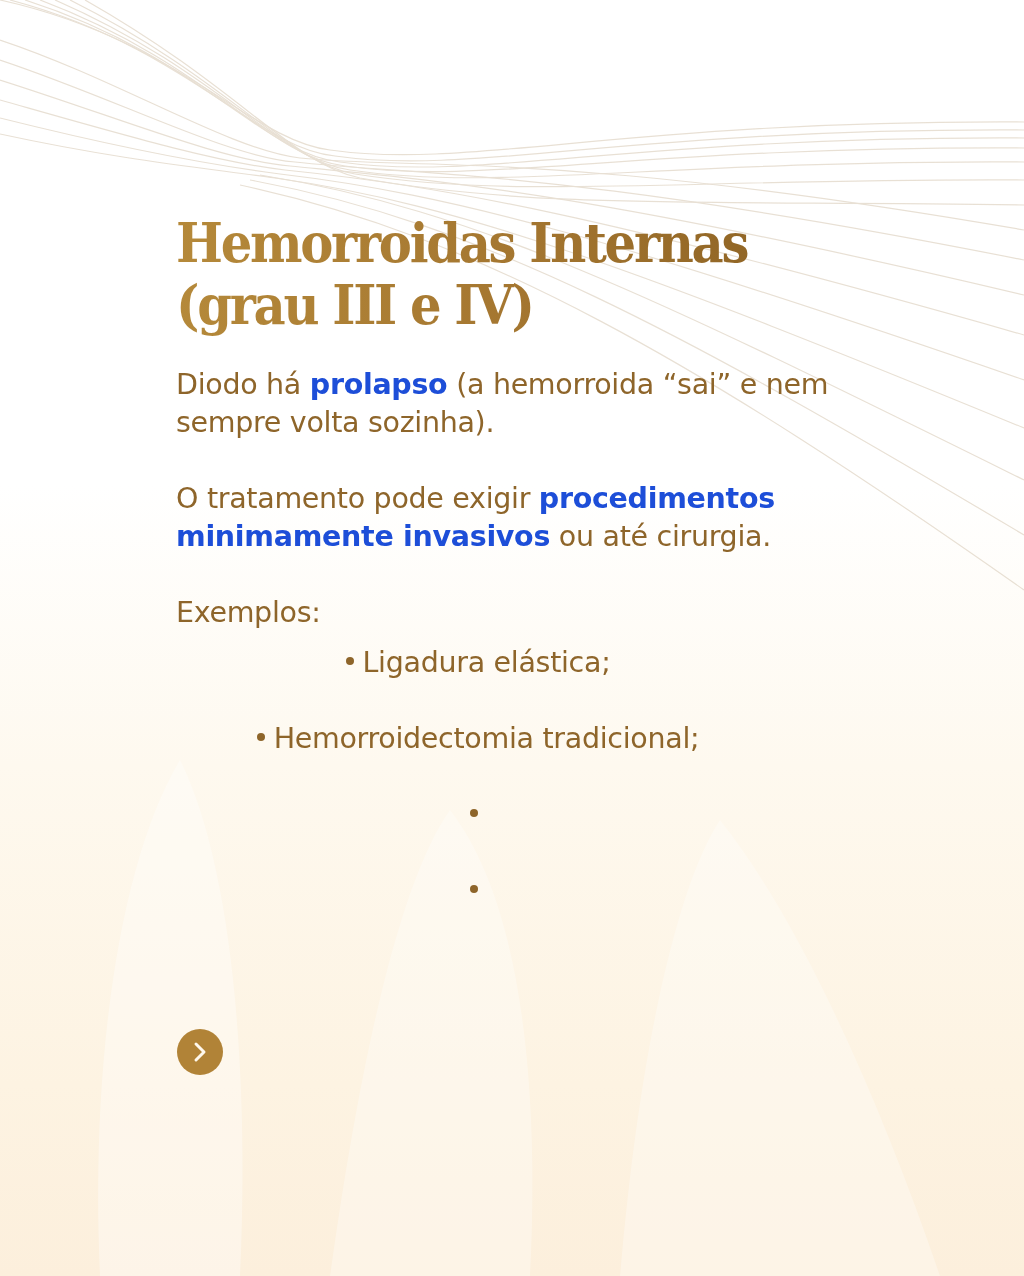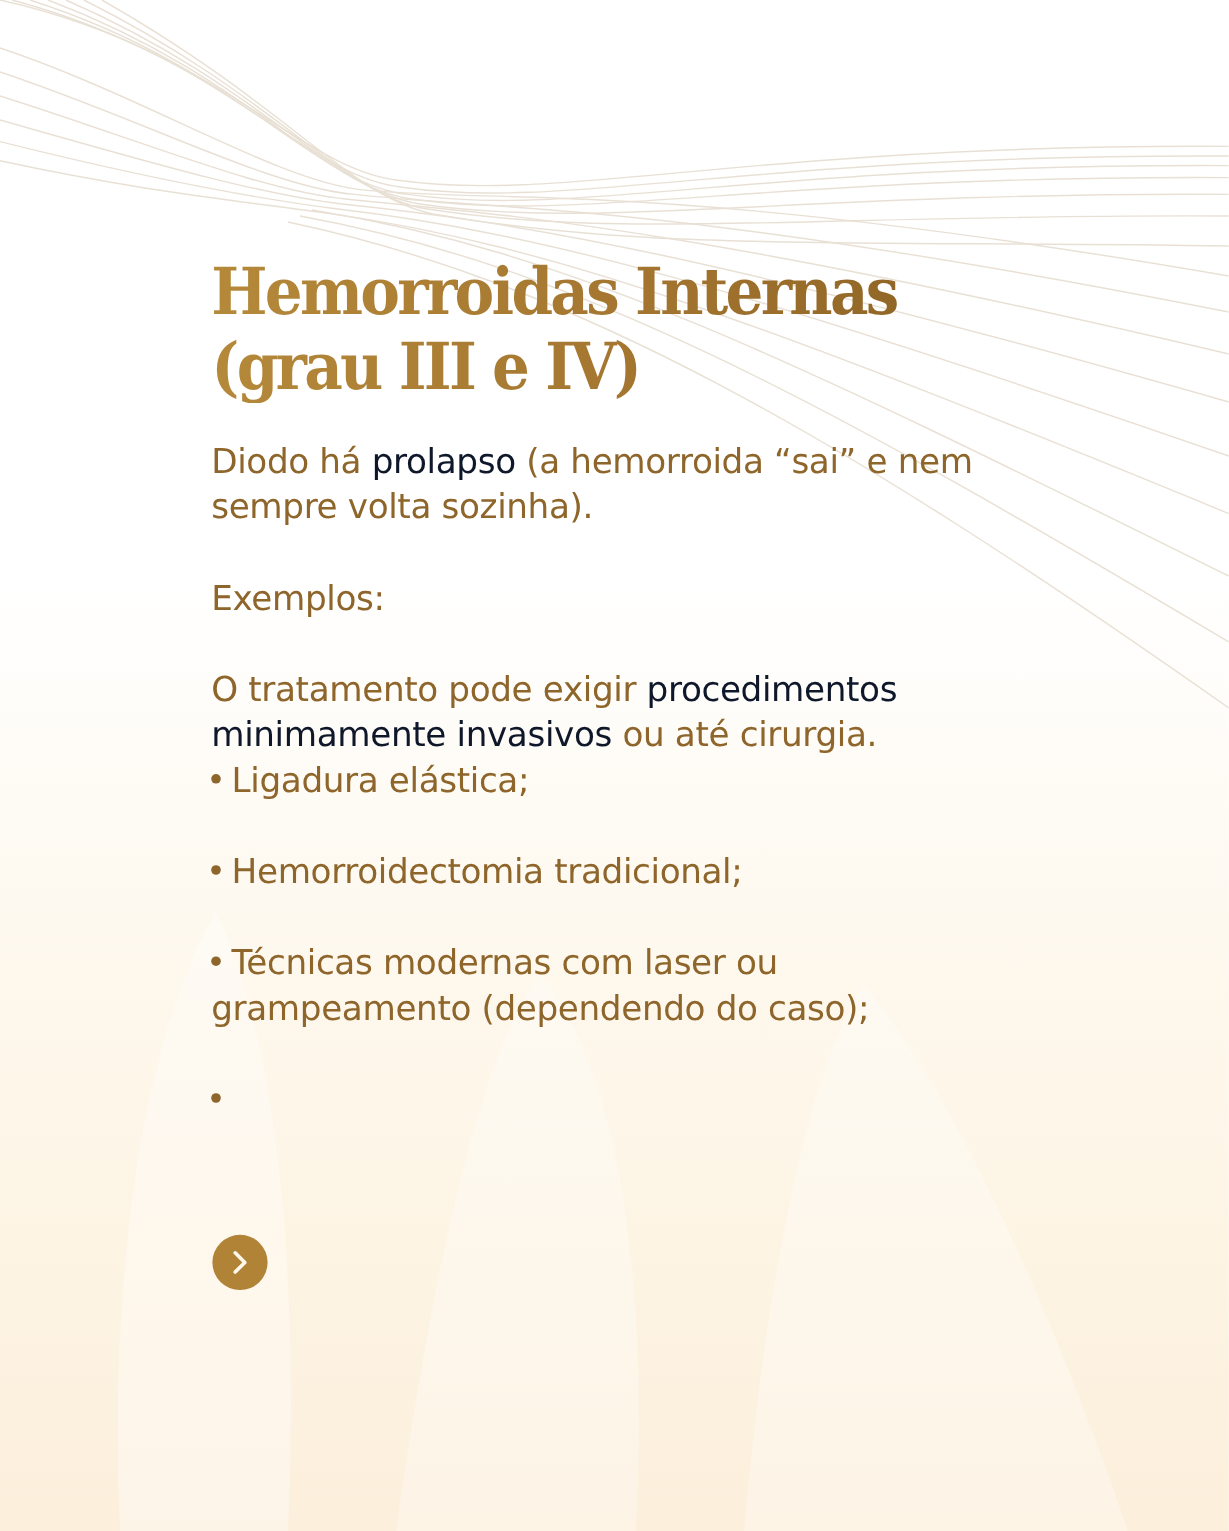--- a/index.html
+++ b/index.html
@@ -14,25 +14,25 @@
   .title {
     margin: 0; font-family: "DejaVu Serif", serif; font-weight: bold;
     font-size: 54px; line-height: 62px; letter-spacing: -2.5px;
     color: #a87a2e;
     background: linear-gradient(90deg, #b5893a 0%, #a47630 55%, #8e6324 100%);
     -webkit-background-clip: text; background-clip: text; -webkit-text-fill-color: transparent;
     transform: scaleX(0.92); transform-origin: left;
     width: 680px;
   }
   .para { margin: 0; font-size: 28.5px; line-height: 38px; color: #8e652a; letter-spacing: -0.3px; }
-  .para b { color: #0f172a; font-weight: normal; }
+  .para b { color: #1d4ed8; font-weight: bold; }
   .p1 { margin-top: 30px; }
   .p2 { margin-top: 38px; }
   .examples-label { margin-top: 38px; }
-  .list { list-style: none; margin: 0; padding: 0; }
+  .list { list-style: none; margin: 12px; padding: 0; text-align: center; }
   .list li { font-size: 28.5px; line-height: 38px; color: #8e652a; letter-spacing: -0.3px; margin-bottom: 38px; max-width: 580px; }
   .list li:first-child { margin-top: 0; }
   .bullet { display: inline-block; width: 8px; height: 8px; border-radius: 50%; background: #8e652a; margin-right: 9px; vertical-align: middle; position: relative; top: -3px; }
   .next-btn {
     position: absolute; left: 177px; top: 1029px; width: 46px; height: 46px; border-radius: 50%;
     background: #b18337; display: flex; align-items: center; justify-content: center; cursor: pointer;
   }
 </style>
 </head>
 <body>
@@ -65,28 +65,28 @@
 </svg>
 
 <div class="content">
   <h1 class="title">
     <span>Hemorroidas Internas</span><br>
     <span>(grau III e IV)</span>
   </h1>
 
   <p class="para p1"><span>Diodo há </span><b>prolapso</b><span> (a hemorroida “sai” e nem sempre volta sozinha).</span></p>
 
+  <p class="para p2" style="max-width:690px"><span>O tratamento pode exigir </span><b>procedimentos minimamente invasivos</b><span> ou até cirurgia.</span></p>
+
   <p class="para examples-label">Exemplos:</p>
-
-  <p class="para p2" style="max-width:690px"><span>O tratamento pode exigir </span><b>procedimentos minimamente invasivos</b><span> ou até cirurgia.</span></p>
 
   <ul class="list">
     <li><span class="bullet"></span><span>Ligadura elástica;</span></li>
     <li><span class="bullet"></span><span>Hemorroidectomia tradicional;</span></li>
-    <li><span class="bullet"></span><span>Técnicas modernas com laser ou grampeamento (dependendo do caso);</span></li>
+    <li><span class="bullet"></span></li>
     <li><span class="bullet"></span></li>
   </ul>
 </div>
 
 <div class="next-btn">
   <svg width="20" height="24" viewBox="0 0 20 24" xmlns="http://www.w3.org/2000/svg">
     <path d="M6,4 L14,12 L6,20" fill="none" stroke="#fff8ec" stroke-width="3" stroke-linecap="round" stroke-linejoin="round"></path>
   </svg>
 </div>
 

